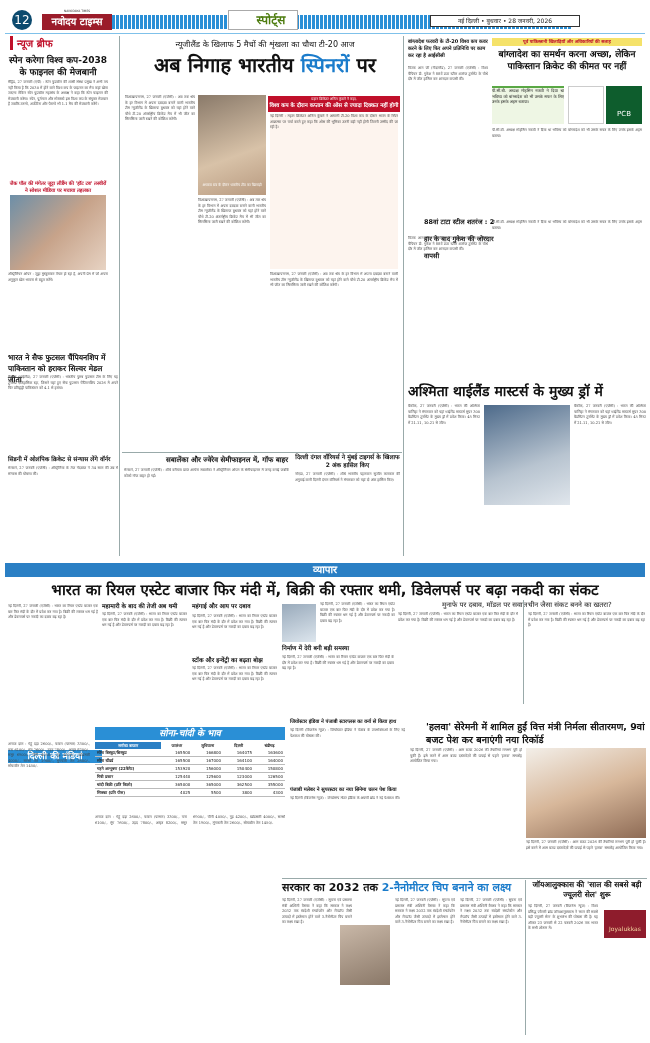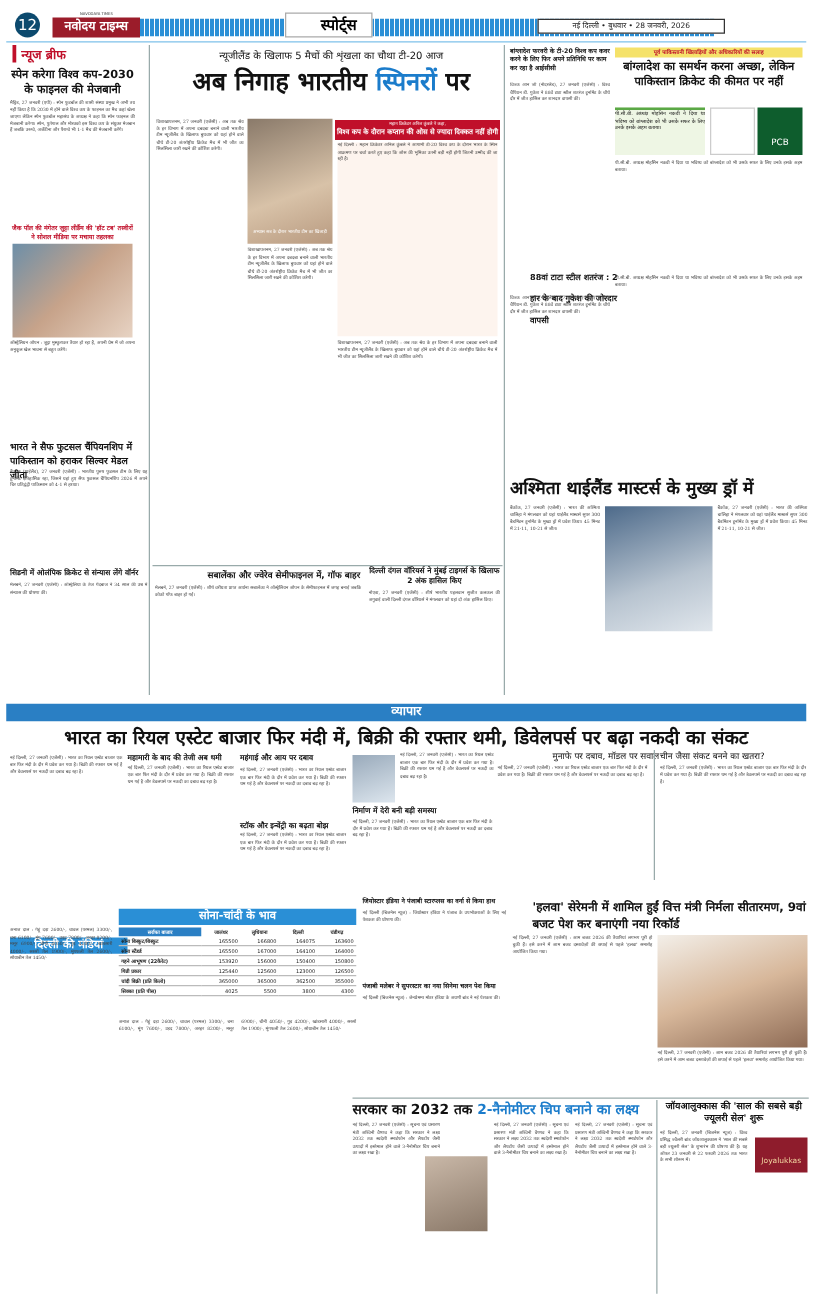--- a/index.html
+++ b/index.html
@@ -3,21 +3,21 @@
 <meta charset="utf-8">
 <style>
   * { box-sizing: border-box; margin: 0; padding: 0; }
   body { width: 650px; height: 1043px; background: #fff; font-family: "DejaVu Sans", sans-serif; color: #222; overflow: hidden; position: relative; }
   .abs { position: absolute; }
   .masthead { top: 0; left: 0; width: 650px; height: 33px; }
   .page-num { left: 12px; top: 10px; width: 20px; height: 20px; border-radius: 50%; background: #0c4a6e; color: #fff; font-size: 12px; text-align: center; line-height: 20px; }
   .logo { left: 42px; top: 14px; width: 70px; height: 16px; background: #9b1c2a; color: #fff; font-size: 10px; font-weight: bold; text-align: center; line-height: 16px; }
   .logo-tag { left: 64px; top: 9px; font-size: 3px; color: #333; }
   .stripe { left: 112px; top: 15px; width: 460px; height: 14px; background: repeating-linear-gradient(90deg, #2a8fd6 0 3px, #fff 3px 4px); }
-  .section-tab { left: 228px; top: 10px; width: 70px; height: 20px; background: #fff; border: 1px solid #aaa; color: #000000; font-size: 12px; font-weight: bold; text-align: center; line-height: 18px; padding-left: 16px; }
+  .section-tab { left: 228px; top: 10px; width: 70px; height: 20px; background: #fff; border: 1px solid #aaa; color: #4d7c0f; font-size: 12px; font-weight: bold; text-align: center; line-height: 18px; padding-left: 16px; }
   .dateline { left: 430px; top: 15px; width: 150px; height: 12px; background: #fff; border: 1px solid #333; font-size: 6px; text-align: center; line-height: 10px; }
   .rule { left: 5px; top: 33px; width: 640px; height: 1px; background: #7fc1ea; }
   .col-text { font-family: "DejaVu Serif", serif; font-size: 3.6px; line-height: 5.6px; color: #444; text-align: justify; overflow: hidden; }
   .hl { font-family: "DejaVu Sans", sans-serif; font-weight: bold; color: #111; }
   .brief-tag { left: 10px; top: 36px; width: 90px; height: 14px; font-size: 10px; color: #c0102a; font-weight: bold; border-left: 3px solid #c0102a; padding-left: 4px; }
   .imgbox { background: linear-gradient(135deg, #6d8fa8, #c7a38a 50%, #e7d3c3); }
   .red-bar { background: #c0102a; color: #fff; font-size: 5px; text-align: center; }
   .vline { width: 1px; background: #9aa; }
   .hline { height: 1px; background: #9aa; }
   .biz-bar { left: 5px; top: 563px; width: 640px; height: 14px; background: #2a7fc4; color: #fff; font-size: 10px; font-weight: bold; text-align: center; line-height: 14px; }
@@ -38,21 +38,21 @@
   <div class="abs page-num">12</div>
   <div class="abs logo-tag">NAVODAYA TIMES</div>
   <div class="abs logo">नवोदय टाइम्स</div>
   <div class="abs stripe"></div>
   <div class="abs section-tab">स्पोर्ट्स</div>
   <div class="abs dateline">नई दिल्ली • बुधवार • 28 जनवरी, 2026</div>
 </div>
 <div class="abs rule"></div>
 
 <div class="abs brief-tag">न्यूज ब्रीफ</div>
-<div class="abs hl" style="left:8px;top:54px;width:100px;font-size:9px;line-height:12px;text-align:center;">स्पेन करेगा विश्व कप-2030 के फाइनल की मेजबानी</div>
+<div class="abs hl" style="left:8px;top:54px;width:100px;font-size:9px;line-height:12px;text-align:center;">स्पेन करेगा विश्व कप-2038 के फाइनल की मेजबानी</div>
 <div class="abs col-text" style="left:8px;top:80px;width:100px;height:100px;">मैड्रिड, 27 जनवरी (एपी) : स्पेन फुटबॉल की शासी संस्था प्रमुख ने अभी तय नहीं किया है कि 2030 में होने वाले विश्व कप के फाइनल का मैच कहां खेला जाएगा लेकिन स्पेन फुटबॉल महासंघ के अध्यक्ष ने कहा कि स्पेन फाइनल की मेजबानी करेगा। स्पेन, पुर्तगाल और मोरक्को इस विश्व कप के संयुक्त मेजबान हैं जबकि उरुग्वे, अर्जेंटीना और पैराग्वे भी 1-1 मैच की मेजबानी करेंगे।</div>
 <div class="abs hl" style="left:8px;top:180px;width:100px;font-size:5px;line-height:7px;color:#c0102a;text-align:center;">जैक पॉल की मंगेतर जुट्टा लीर्डैम की 'हॉट टब' तस्वीरों ने सोशल मीडिया पर मचाया तहलका</div>
 <div class="abs imgbox" style="left:10px;top:195px;width:96px;height:75px;"></div>
 <div class="abs col-text" style="left:8px;top:272px;width:100px;height:70px;">ऑस्ट्रेलियन ओपन : जुट्टा मुस्कुराकर तैयार हो रहा है, अपनी प्रेम में जो अपना अनुकूल खेल भावना से बहुत करेंगे।</div>
 <div class="abs hl" style="left:8px;top:352px;width:110px;font-size:7.5px;line-height:11px;">भारत ने सैफ फुटसल चैंपियनशिप में पाकिस्तान को हराकर सिल्वर मेडल जीता</div>
 <div class="abs col-text" style="left:8px;top:375px;width:110px;height:70px;">बैंकॉक (थाईलैंड), 27 जनवरी (एजेंसी) : भारतीय पुरुष फुटसल टीम के लिए यह टूर्नामेंट ऐतिहासिक रहा, जिसने यहां हुए सैफ फुटसल चैंपियनशिप 2026 में अपने चिर प्रतिद्वंद्वी पाकिस्तान को 4-1 से हराया।</div>
 <div class="abs hl" style="left:8px;top:455px;width:110px;font-size:6px;line-height:8px;">सिडनी में ओलंपिक क्रिकेट से संन्यास लेंगे वॉर्नर</div>
 <div class="abs col-text" style="left:8px;top:466px;width:110px;height:80px;">मेलबर्न, 27 जनवरी (एजेंसी) : ऑस्ट्रेलिया के तेज गेंदबाज ने 34 साल की उम्र में संन्यास की घोषणा की।</div>
 <div class="abs vline" style="left:119px;top:36px;height:520px;"></div>
 
@@ -111,21 +111,21 @@
 <div class="abs col-text" style="left:282px;top:655px;width:112px;height:50px;">नई दिल्ली, 27 जनवरी (एजेंसी) : भारत का रियल एस्टेट बाजार एक बार फिर मंदी के दौर में प्रवेश कर गया है। बिक्री की रफ्तार थम गई है और डेवलपर्स पर नकदी का दबाव बढ़ रहा है।</div>
 <div class="abs hl" style="left:398px;top:600px;width:120px;font-size:7px;font-weight:normal;margin-left:44px;">मुनाफे पर दबाव, मॉडल पर सवाल</div>
 <div class="abs col-text" style="left:398px;top:612px;width:120px;height:92px;">नई दिल्ली, 27 जनवरी (एजेंसी) : भारत का रियल एस्टेट बाजार एक बार फिर मंदी के दौर में प्रवेश कर गया है। बिक्री की रफ्तार थम गई है और डेवलपर्स पर नकदी का दबाव बढ़ रहा है।</div>
 <div class="abs vline" style="left:523px;top:600px;height:104px;"></div>
 <div class="abs hl" style="left:528px;top:600px;width:117px;font-size:7px;font-weight:normal;">चीन जैसा संकट बनने का खतरा?</div>
 <div class="abs col-text" style="left:528px;top:612px;width:117px;height:92px;">नई दिल्ली, 27 जनवरी (एजेंसी) : भारत का रियल एस्टेट बाजार एक बार फिर मंदी के दौर में प्रवेश कर गया है। बिक्री की रफ्तार थम गई है और डेवलपर्स पर नकदी का दबाव बढ़ रहा है।</div>
 
 <div class="abs blue-head" style="left:8px;top:727px;width:94px;height:13px;line-height:13px;margin-top:23px;">दिल्ली की मंडियां</div>
 <div class="abs col-text" style="left:8px;top:742px;width:82px;height:290px;">अनाज दाल : गेहूं दड़ा 2600/-, चावल (परमल) 3300/-, चना 6100/-, मूंग 7600/-, उड़द 7800/-, अरहर 8200/-, मसूर 6900/-, चीनी 4050/-, गुड़ 4200/-, खांडसारी 4000/-, सरसों तेल 1900/-, मूंगफली तेल 2600/-, सोयाबीन तेल 1450/-</div>
 
-<div class="abs blue-head" style="left:95px;top:727px;width:190px;height:13px;line-height:13px;">सोना-चांदी के भाव</div>
+<div class="abs blue-head" style="left:95px;top:727px;width:190px;height:13px;line-height:13px;font-style:italic;">सोना-चांदी के भाव</div>
 <div class="abs" style="left:95px;top:742px;width:190px;">
   <table class="rates">
     <thead>
         <tr>
       <th>सर्राफा बाजार</th>
       <th style="background:none;color:#222;">जालंधर</th>
       <th style="background:none;color:#222;">लुधियाना</th>
       <th style="background:none;color:#222;">दिल्ली</th>
       <th style="background:none;color:#222;">चंडीगढ़</th>
     </tr>

